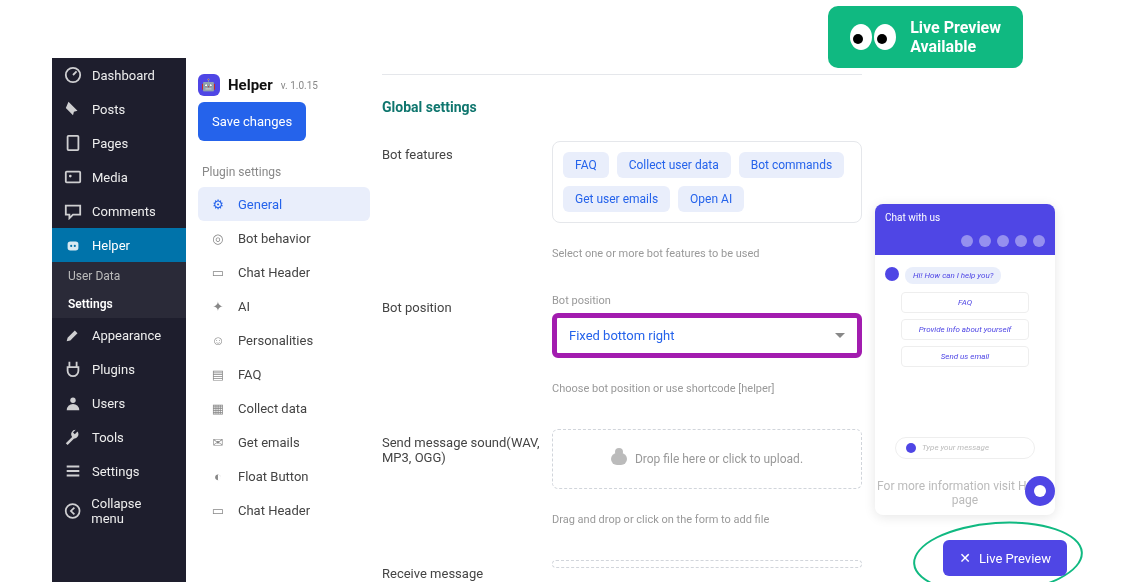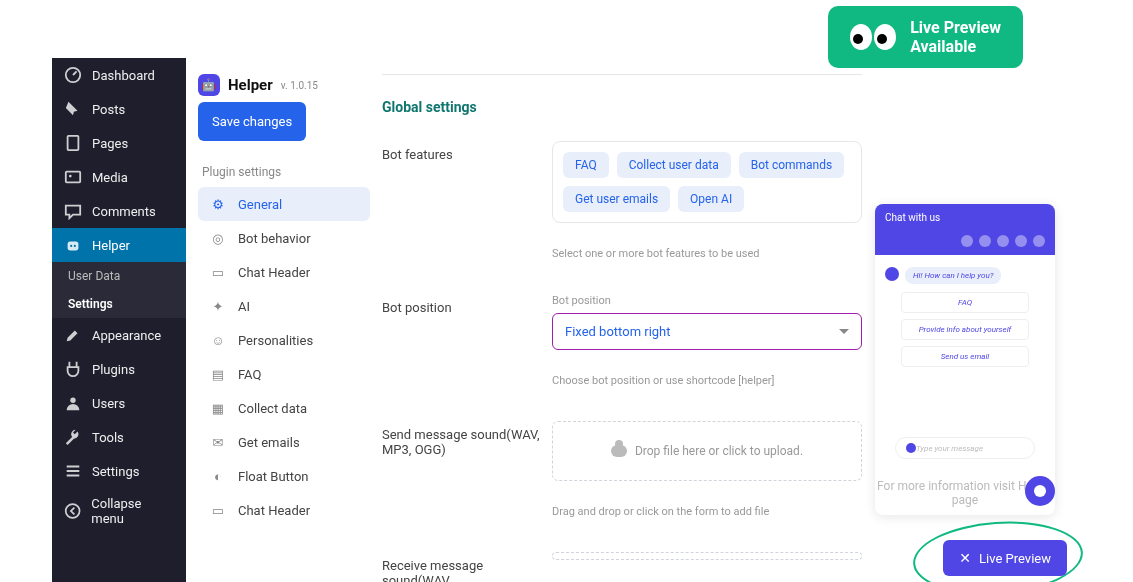--- a/index.html
+++ b/index.html
@@ -29,42 +29,42 @@
     .main { position:absolute; left:382px; top:58px; width:480px; padding:16px 0 0; }
     .main-h { font-size:17px; font-weight:700; color:#222; margin-bottom:14px; }
     .divider { height:1px; background:#e5e7eb; margin-bottom:24px; }
     .sub-h { font-size:14px; font-weight:700; color:#0f766e; margin-bottom:26px; }
     .form-row { display:flex; align-items:flex-start; margin-bottom:34px; }
     .form-label { width:170px; font-size:13px; color:#444; padding-top:6px; }
     .form-ctrl { flex:1; }
     .chips { border:1px solid #e5e7eb; border-radius:8px; padding:10px; display:flex; flex-wrap:wrap; gap:8px; }
     .chip { background:#e9eefb; color:#2563eb; font-size:12px; padding:6px 12px; border-radius:6px; cursor:pointer; }
     .help { font-size:11px; color:#999; margin-top:24px; }
-    .select { border:1px solid #a21caf; border-radius:6px; padding:10px 12px; font-size:13px; color:#2563eb; display:flex; justify-content:space-between; align-items:center; cursor:pointer; }
+    .select { border:5px solid #a21caf; border-radius:6px; padding:10px 12px; font-size:13px; color:#2563eb; display:flex; justify-content:space-between; align-items:center; cursor:pointer; }
     .caret { border-left:5px solid transparent; border-right:5px solid transparent; border-top:5px solid #888; }
     .dropzone { border:1px dashed #d1d5db; border-radius:6px; padding:22px 10px; text-align:center; font-size:12px; color:#999; display:flex; align-items:center; justify-content:center; gap:8px; cursor:pointer; }
     .cloud { width:16px; height:12px; background:#bbb; border-radius:10px; position:relative; }
     .cloud:before { content:""; position:absolute; top:-5px; left:4px; width:8px; height:8px; background:#bbb; border-radius:50%; }
 
     .preview-badge { position:absolute; right:110px; top:6px; background:#10b981; color:#fff; padding:12px 22px; border-radius:10px; display:flex; align-items:center; gap:14px; }
     .eyes { display:flex; gap:2px; }
     .eye { width:22px; height:26px; background:#fff; border-radius:50%; position:relative; }
     .eye:after { content:""; position:absolute; width:10px; height:10px; background:#000; border-radius:50%; top:10px; left:3px; }
     .badge-txt { font-size:16px; font-weight:700; line-height:1.2; }
 
     .chat-preview { position:absolute; right:78px; top:204px; width:180px; background:#fff; border-radius:8px; box-shadow:0 2px 12px rgba(0,0,0,.1); overflow:hidden; font-size:9px; }
     .chat-hdr { background:#4f46e5; color:#fff; padding:8px 10px; font-size:10px; }
     .chat-social { background:#4f46e5; padding:4px 10px 8px; display:flex; gap:6px; justify-content:flex-end; }
     .soc { width:12px; height:12px; background:rgba(255,255,255,.4); border-radius:50%; }
     .chat-body { padding:12px 10px;font-style:italic; }
     .bot-msg { display:flex; gap:6px; margin-bottom:8px; }
     .bot-av { width:14px; height:14px; background:#4f46e5; border-radius:50%; flex-shrink:0; }
     .bot-bub { background:#e9eefb; color:#4f46e5; padding:4px 8px; border-radius:8px; font-size:8px; }
     .opt-btn { border:1px solid #eee; border-radius:4px; padding:5px; text-align:center; margin:6px 16px; font-size:8px; color:#4f46e5; cursor:pointer; }
-    .chat-inp { margin:70px 10px 8px; border:1px solid #eee; border-radius:14px; padding:5px 10px; display:flex; align-items:center; color:#bbb; font-size:8px; }
+    .chat-inp { margin:70px 10px 8px; border:1px solid #eee; border-radius:14px; padding:5px 10px; display:flex; align-items:flex-start; gap:6px; color:#bbb; font-size:8px; }
     .dot { width:10px; height:10px; background:#4f46e5; border-radius:50%; }
     .chat-foot { text-align:center; font-size:12px; color:#bbb; padding-bottom:8px; }
 
     .fab { position:absolute; right:78px; top:476px; width:30px; height:30px; background:#4f46e5; border-radius:50%; cursor:pointer; display:flex; align-items:center; justify-content:center; }
     .fab-ic { width:12px; height:12px; background:#fff; border-radius:50%; }
 
     .live-btn-wrap { position:absolute; right:66px; bottom:6px; }
     .oval { position:absolute; width:170px; height:72px; border:2px solid #10b981; border-radius:50%; top:-18px; left:-30px; transform:rotate(-4deg); }
     .live-btn { background:#4f46e5; color:#fff; padding:10px 16px; border-radius:6px; font-size:13px; display:flex; align-items:center; gap:8px; cursor:pointer; position:relative; }
     .x-ic { font-size:14px; }

